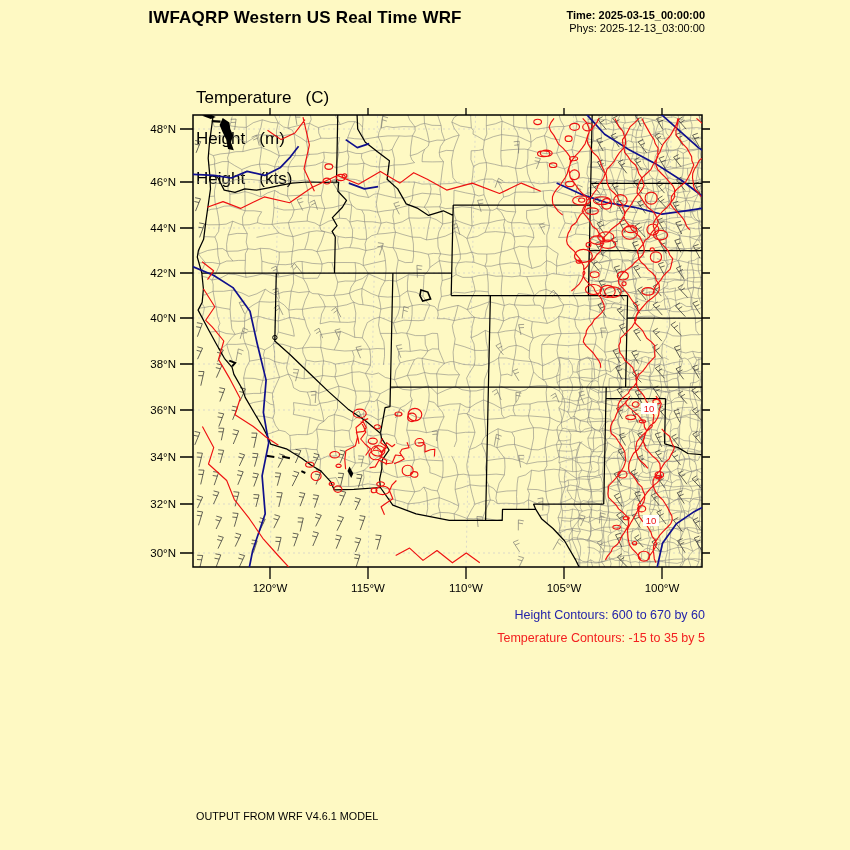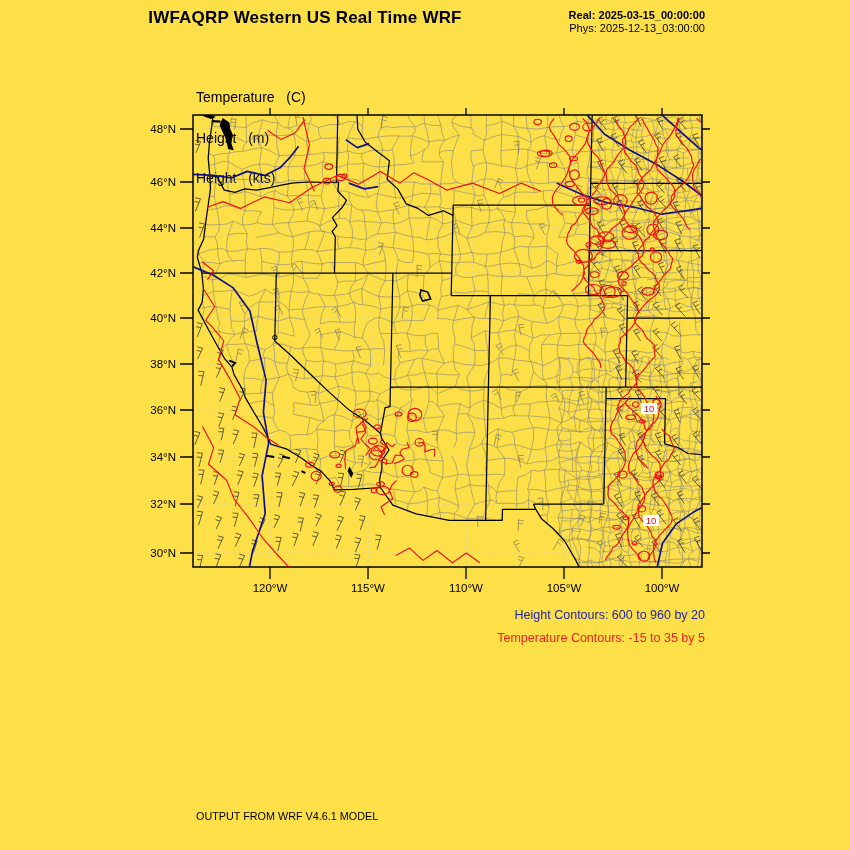--- a/index.html
+++ b/index.html
@@ -1,37 +1,37 @@
 <!DOCTYPE html>
 <html><head>
 <meta charset="utf-8">
 <style>
   html,body{margin:0;padding:0;background:#ffffff;}
-  #page{position:relative;width:850px;height:850px;background:#fde047;overflow:hidden;
+  #page{position:relative;width:850px;height:850px;background:#fef9c3;overflow:hidden;
         font-family:"Liberation Sans",sans-serif;color:#000;}
   .title{position:absolute;top:8px;left:90px;width:430px;text-align:center;
          font-size:17px;font-weight:bold;letter-spacing:.2px;}
   .meta{position:absolute;top:9px;right:145px;text-align:right;font-size:11px;line-height:13px;}
   .meta .l1{font-weight:bold;}
-  .legend{position:absolute;left:196px;top:64px;font-size:14px;line-height:13.5px;white-space:pre;}
+  .legend{position:absolute;left:196px;top:64px;font-size:17px;line-height:13.5px;white-space:pre;}
   .cap{position:absolute;right:145px;text-align:right;font-size:12.5px;}
   #cap-height{top:608px;}
   #cap-temp{top:631px;}
   .footer{position:absolute;left:196px;top:810px;font-size:10.8px;line-height:13.5px;text-align:right;}
   svg{position:absolute;top:0;left:0;}
   svg text{font-family:"Liberation Sans",sans-serif;}
 </style>
 </head>
 <body>
 
 <div id="page">
   <div class="title">IWFAQRP Western US Real Time WRF</div>
 
   <div class="meta">
-    <div class="l1"><span>Real:</span> <span>2025-03-15_00:00:00</span></div>
+    <div class="l1"><span>Time:</span> <span>2025-03-15_00:00:00</span></div>
     <div class="l2"><span>Phys:</span> <span>2025-12-13_03:00:00</span></div>
   </div>
 
   <div class="legend">
     <div>Temperature   (C)</div>
     <div>Height   (m)</div>
     <div>Height   (kts)</div>
   </div>
 
   <svg id="map" width="850" height="850">
@@ -82,19 +82,19 @@
       <text x="176" y="508" font-size="11.5" text-anchor="end" fill="#000">32°N</text>
       <text x="176" y="557" font-size="11.5" text-anchor="end" fill="#000">30°N</text>
       <text x="270.0" y="592" font-size="11.5" text-anchor="middle" fill="#000">120°W</text>
       <text x="368.0" y="592" font-size="11.5" text-anchor="middle" fill="#000">115°W</text>
       <text x="466.0" y="592" font-size="11.5" text-anchor="middle" fill="#000">110°W</text>
       <text x="564.0" y="592" font-size="11.5" text-anchor="middle" fill="#000">105°W</text>
       <text x="662.0" y="592" font-size="11.5" text-anchor="middle" fill="#000">100°W</text>
       <path d="M180,129L193,129M702,129L710,129M180,182L193,182M702,182L710,182M180,228L193,228M702,228L710,228M180,273L193,273M702,273L710,273M180,318L193,318M702,318L710,318M180,364L193,364M702,364L710,364M180,410L193,410M702,410L710,410M180,457L193,457M702,457L710,457M180,504L193,504M702,504L710,504M180,553L193,553M702,553L710,553M270.0,567L270.0,579M270.0,115L270.0,108M368.0,567L368.0,579M368.0,115L368.0,108M466.0,567L466.0,579M466.0,115L466.0,108M564.0,567L564.0,579M564.0,115L564.0,108M662.0,567L662.0,579M662.0,115L662.0,108" stroke="#000" stroke-width="1.3" fill="none"></path>
     </svg>
 
-  <div class="cap" id="cap-height" style="color: rgb(35, 35, 170);">Height Contours: 600 to 960 by 20</div>
+  <div class="cap" id="cap-height" style="color: rgb(35, 35, 170);">Height Contours: 600 to 670 by 60</div>
   <div class="cap" id="cap-temp" style="color: rgb(243, 32, 32);">Temperature Contours: -15 to 35 by 5</div>
 
   <div class="footer">
     <div>OUTPUT FROM WRF V4.6.1 MODEL</div>
   </div>
 </div>
 
 </body></html>

